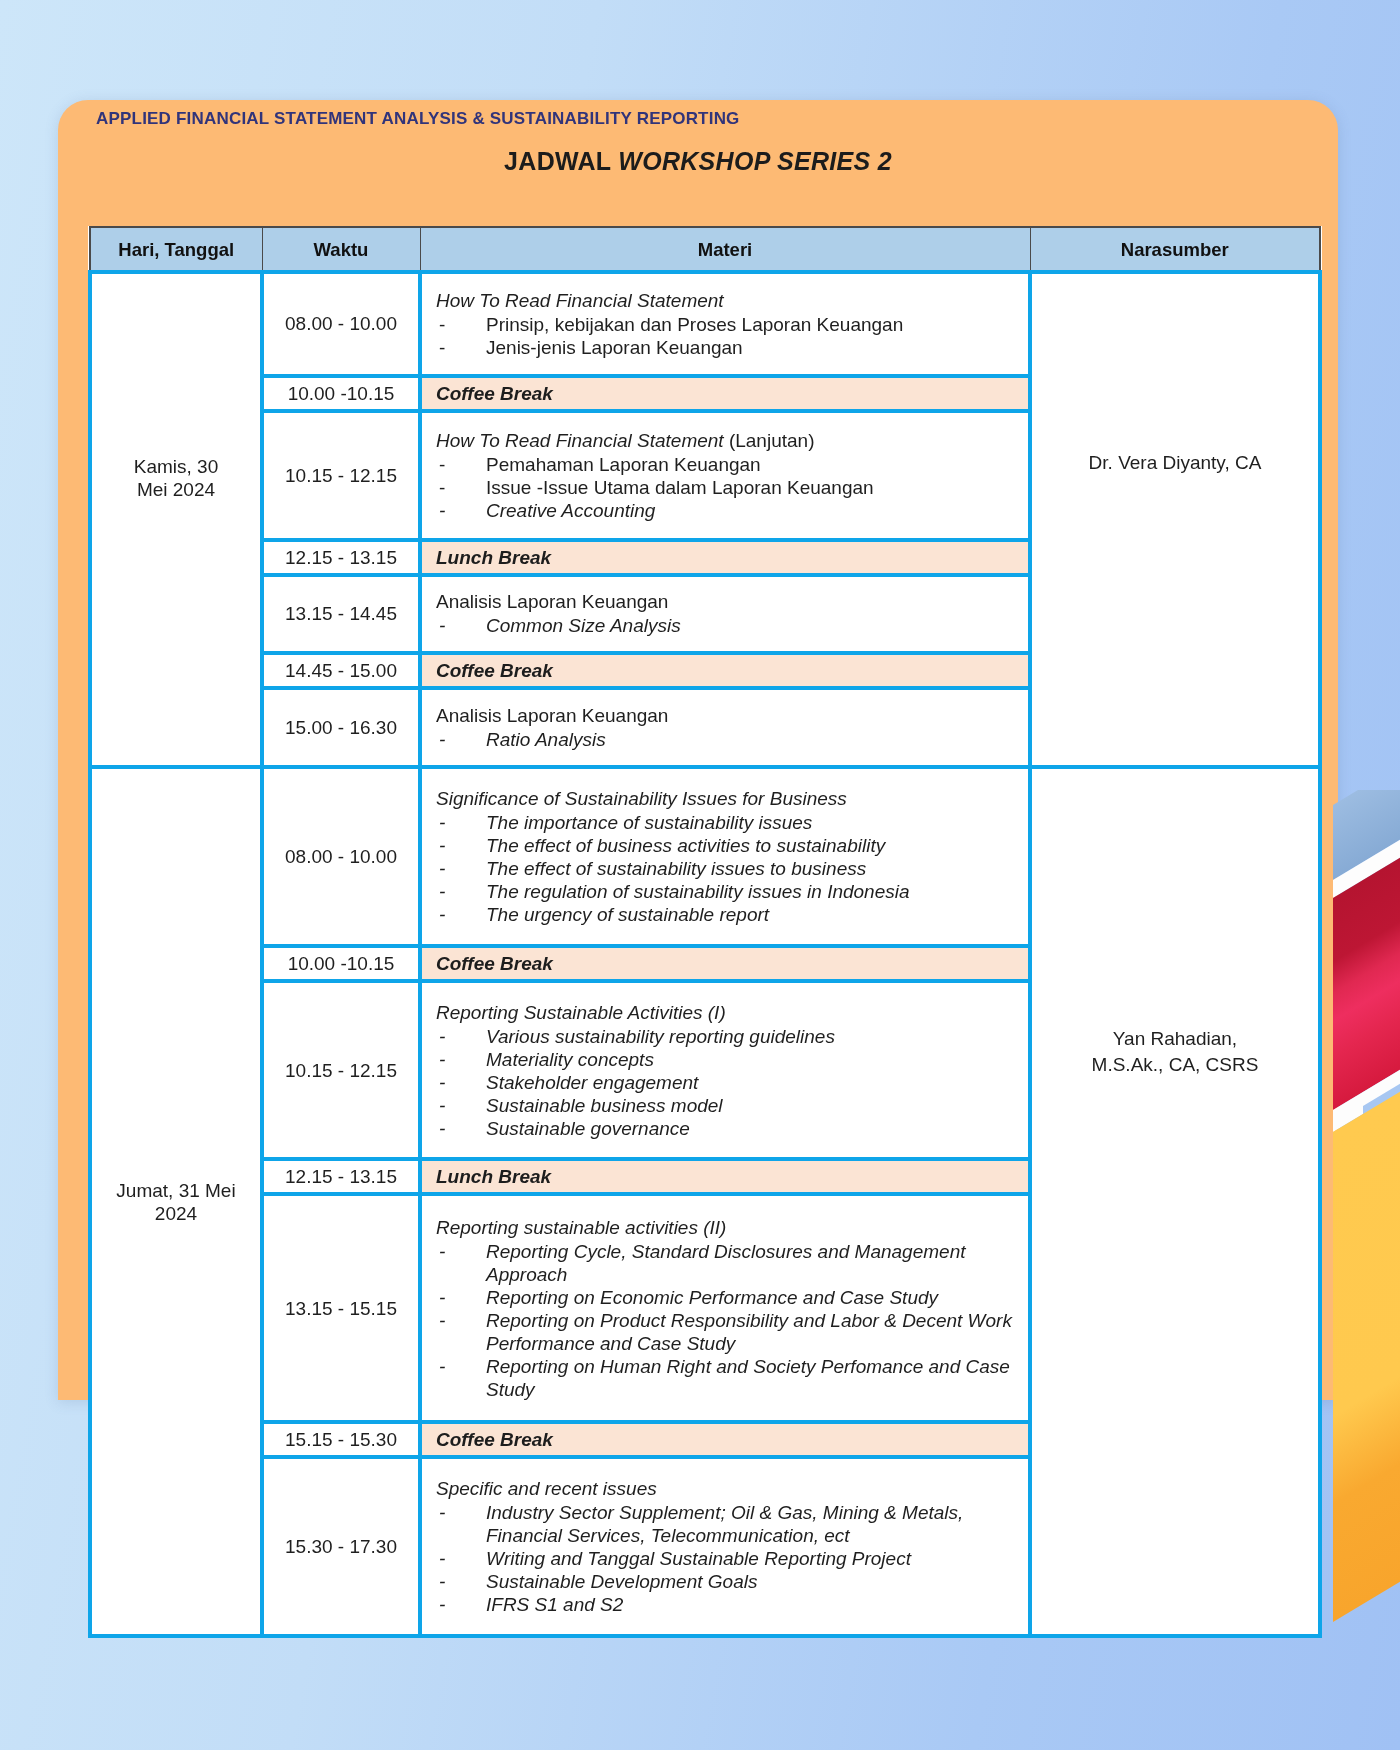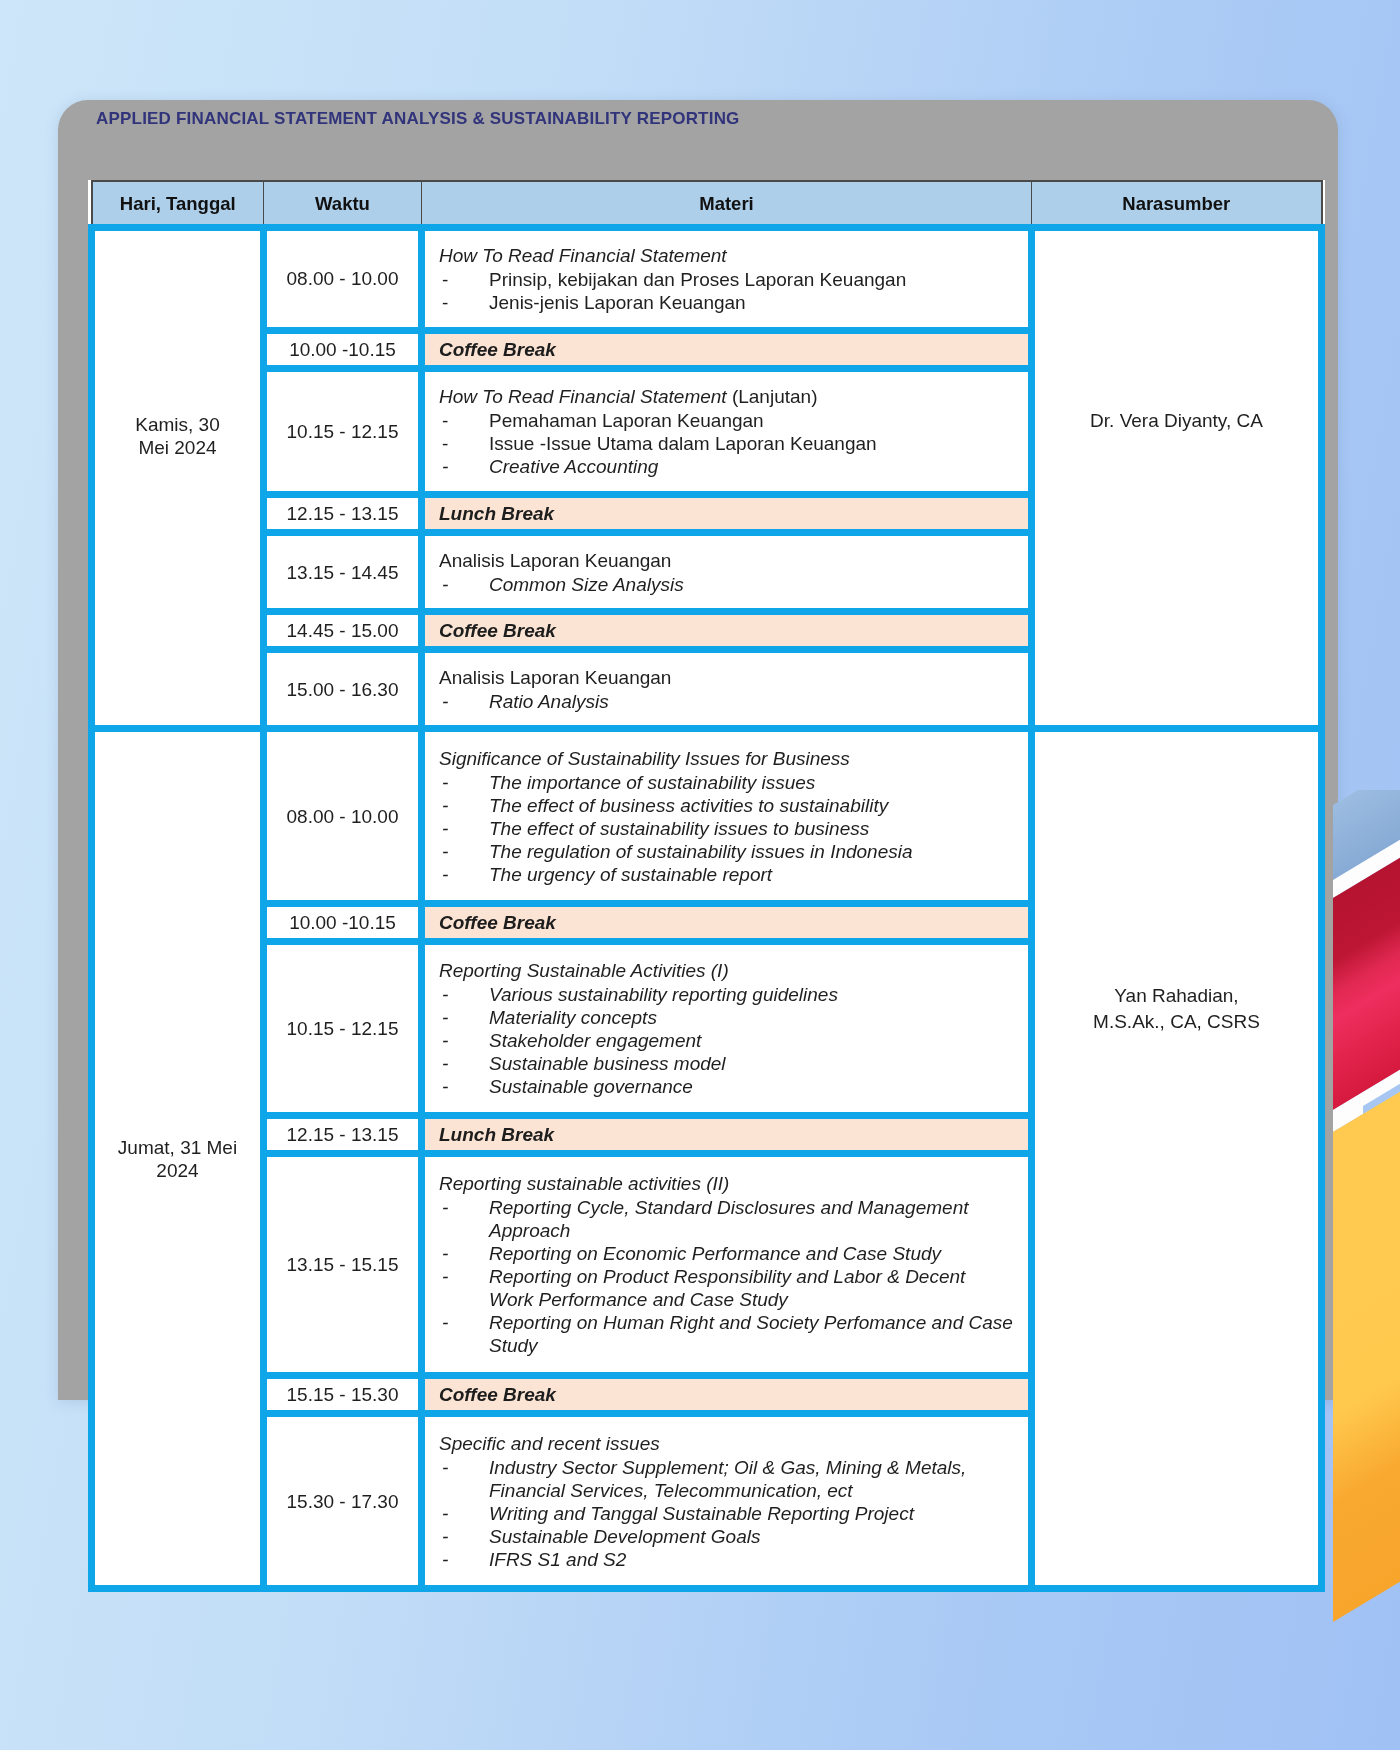--- a/index.html
+++ b/index.html
@@ -3,21 +3,21 @@
 <meta charset="utf-8">
 <style>
   html,body{margin:0;padding:0;}
   body{
     width:1400px;height:1750px;position:relative;overflow:hidden;
     background:linear-gradient(100deg,#cde6f9 0%,#c2ddf7 35%,#a9c9f5 75%,#a0c1f4 100%);
     font-family:"Liberation Sans","DejaVu Sans",sans-serif;color:#1f1f1f;
   }
   .page{
     position:absolute;left:58px;top:100px;width:1280px;height:1300px;
-    background:#a3a3a3;border-radius:30px 30px 0 0;
+    background:#fdba74;border-radius:30px 30px 0 0;
     box-shadow:0 2px 14px rgba(70,100,150,.18);
   }
   .page-inner{padding:8px 0 0 0;}
   .doc-header{
     margin-left:38px;font-size:17px;font-weight:bold;letter-spacing:.2px;
     color:#31347a;line-height:22px;
   }
   .doc-title{
     margin-top:16px;text-align:center;font-size:25px;font-weight:bold;
     color:#1c1c1c;line-height:30px;letter-spacing:.3px;
@@ -26,21 +26,21 @@
   table.sched{
     margin:50px 0 0 30px;border-collapse:collapse;table-layout:fixed;
     width:1230px;height:1412px;border:2px solid #4a4a4a;background:#fff;
     font-size:19px;line-height:23px;
   }
   col.c-day{width:172px;}col.c-time{width:158px;}col.c-mat{width:610px;}col.c-nara{width:290px;}
   .sched th{
     background:#aecfe9;border:1px solid #4a4a4a;border-bottom:2px solid #4a4a4a;
     font-size:18.5px;font-weight:bold;height:34px;padding:4px 6px;color:#111;
   }
-  .sched td{border:7px solid #0ea5e9;vertical-align:middle;}
+  .sched td{border:4px solid #0ea5e9;vertical-align:middle;}
   td.day-cell{text-align:center;padding:6px;}
   td.day-cell.d0{padding-bottom:90px;}
   td.time-cell{text-align:center;white-space:nowrap;padding:4px 12px;}
   td.materi-cell{padding:11px 14px;vertical-align:middle;}
   td.nara-cell{text-align:center;line-height:26px;}
   td.nara-cell.d0{padding-bottom:115px;}
   td.nara-cell.d1{padding-bottom:300px;}
   tr.break{height:31px;}
   tr.break td{border-top:2px solid #4a4a4a;border-bottom:2px solid #4a4a4a;}
   tr.break td.materi-cell{background:#fbe4d4;padding:3px 14px;}
@@ -61,20 +61,24 @@
   .band-white2{top:320px;height:22px;background:#fdfdfd;}
   .band-sliver{top:316px;height:28px;left:45%;width:55%;background:#a7c7f2;}
   .band-yellow{top:342px;height:490px;background:linear-gradient(180deg,#ffca4f 0%,#ffc94e 58%,#f9a930 76%,#f8a52c 100%);}
 </style>
 </head>
 <body>
 
 <div class="page">
   <div class="page-inner">
     <div class="doc-header">APPLIED FINANCIAL STATEMENT ANALYSIS &amp; SUSTAINABILITY REPORTING</div>
+    <div class="doc-title">
+      <span>JADWAL</span>
+      <span class="it">WORKSHOP SERIES 2</span>
+    </div>
     <table class="sched">
       <colgroup>
           <col class="c-day">
           <col class="c-time">
           <col class="c-mat">
           <col class="c-nara">
         </colgroup>
       <thead>
         <tr>
           <th>Hari, Tanggal</th>

